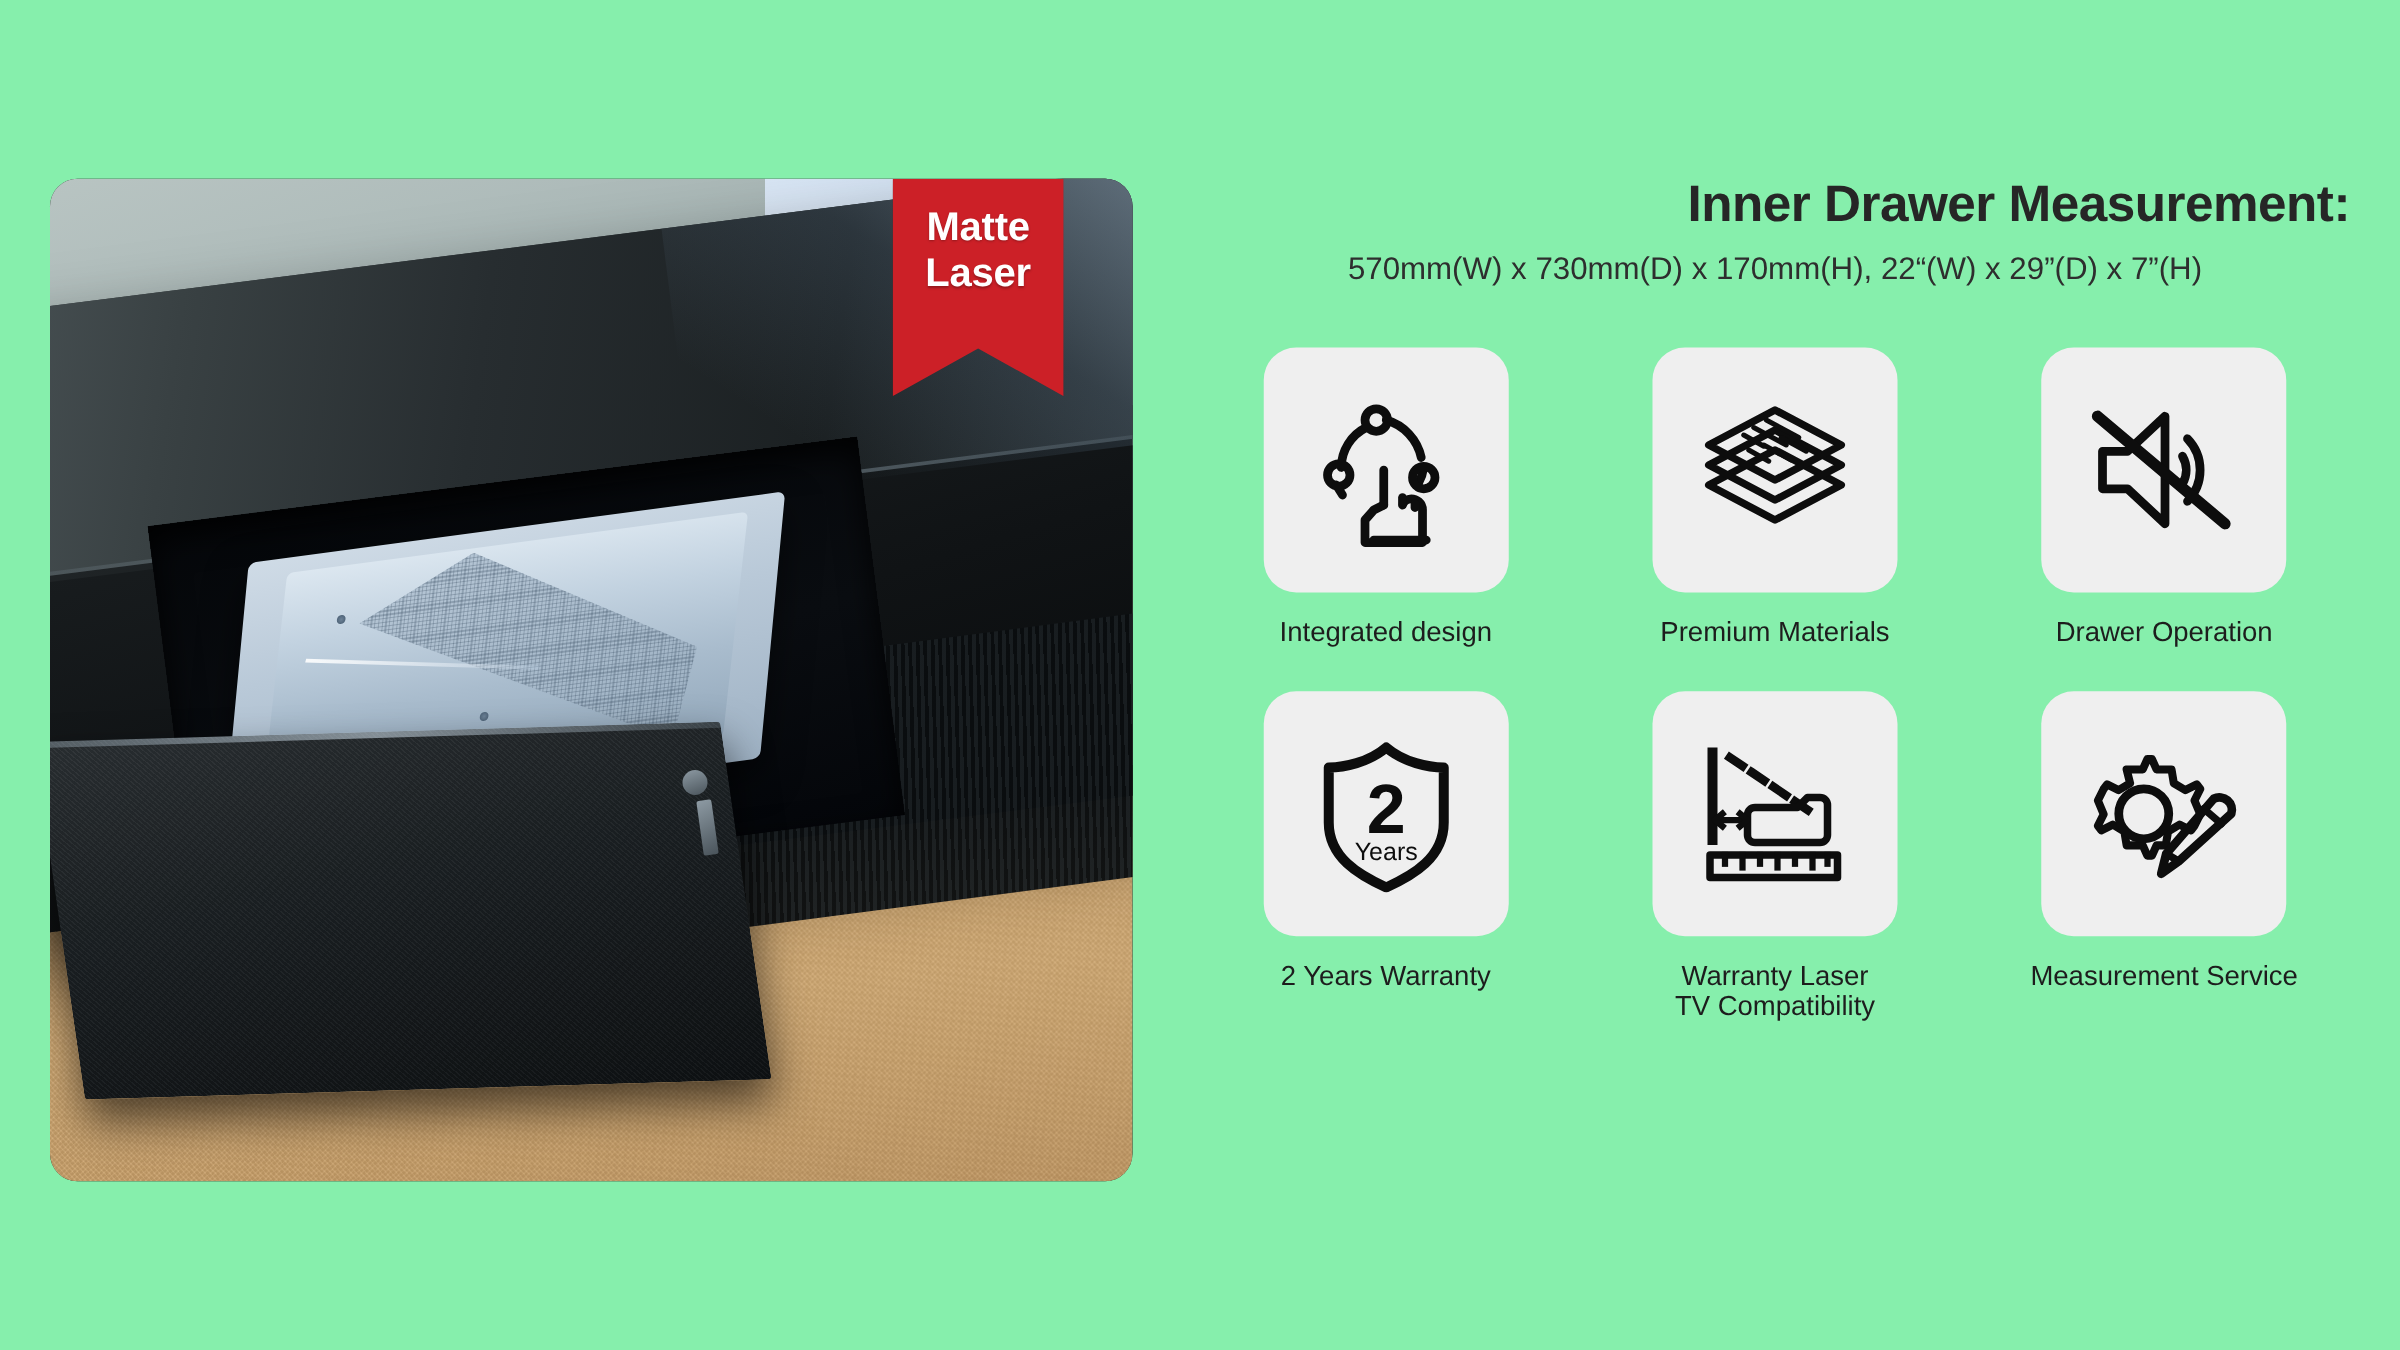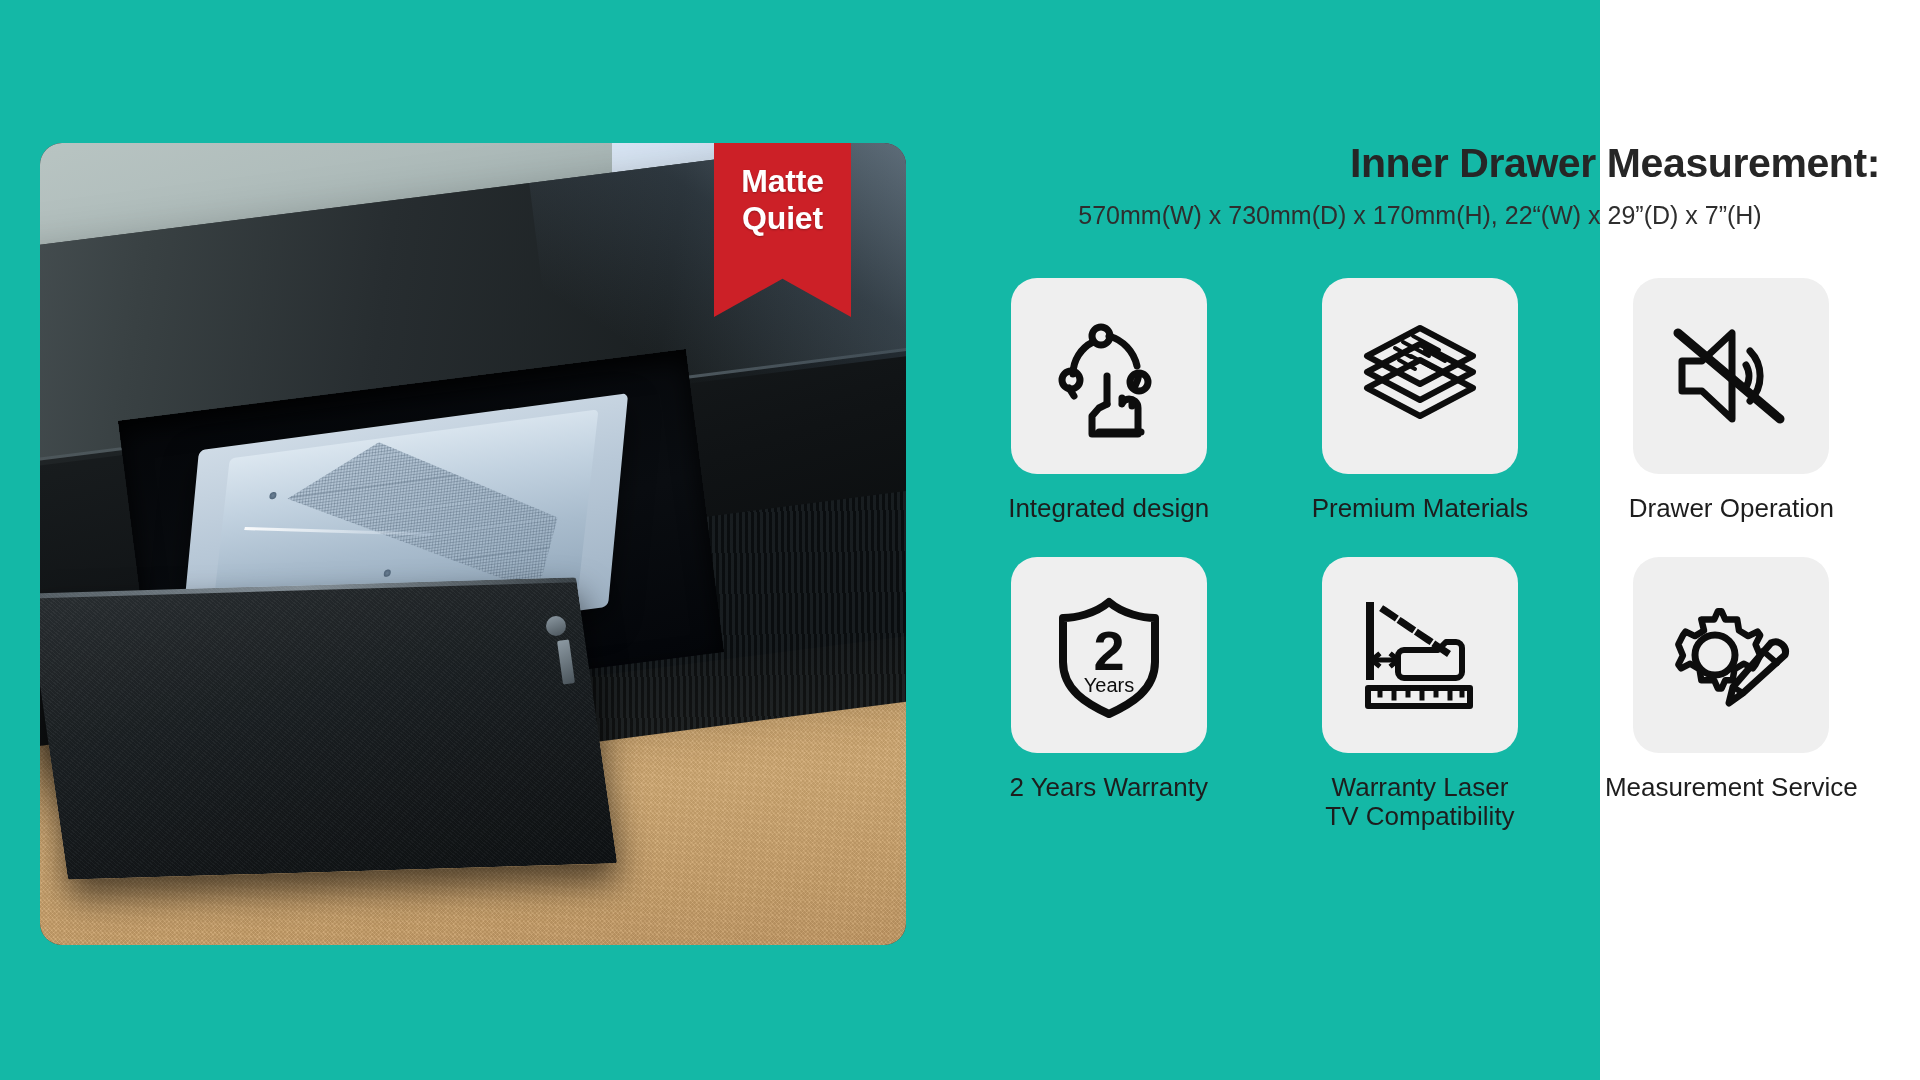--- a/index.html
+++ b/index.html
@@ -7,22 +7,22 @@
 
   html, body {
     width:1920px; height:1080px;
     background:#ffffff;
     font-family:"Liberation Sans", sans-serif;
     overflow:hidden;
   }
 
   #page {
     position:relative;
-    width:1600px; height:1080px;
-    background:#14b8a6;
+    width:1920px; height:1080px;
+    background:#86efac;
     text-decoration:underline;
   }
 
   
   .photo-panel {
     position:absolute;
     left:40px; top:143px;
     width:866px; height:802px;
     border-radius:22px;
     overflow:hidden;
@@ -235,21 +235,21 @@
     width:196px; height:196px;
     background:#efefef;
     border-radius:26px;
     display:flex;
     align-items:center;
     justify-content:center;
   }
   .feature-tile svg { display:block; }
   .feature-label {
     margin-top:20px;
-    font-size:26px;
+    font-size:22px;
     color:#1d1d1d;
     text-align:center;
     line-height:1.12;
     white-space:pre-line;
   }
 </style>
 </head>
 <body>
 
 <div id="page">
@@ -283,21 +283,21 @@
 
     <div class="ph-drawer-front">
       <div class="ph-drawer-lip"></div>
     </div>
 
     <div class="ph-hw" style="left:60%; top:62%; width:12px; height:44px; transform:rotate(-8deg);"></div>
     <div class="ph-hw" style="left:58.4%; top:59%; width:20px; height:20px; border-radius:50%;"></div>
 
     <div class="ribbon" style="left:674px; top:0;">
       <span class="ribbon-text">Matte</span>
-      <span class="ribbon-text" style="padding-top:0">Quiet</span>
+      <span class="ribbon-text" style="padding-top:0">Laser</span>
     </div>
   </div>
 
   <div class="info-panel">
 
     <div class="spec-title">Inner Drawer Measurement:</div>
     <div class="spec-sub">570mm(W) x 730mm(D) x 170mm(H), 22“(W) x 29”(D) x 7”(H)</div>
 
     <div class="feature-grid">
 

